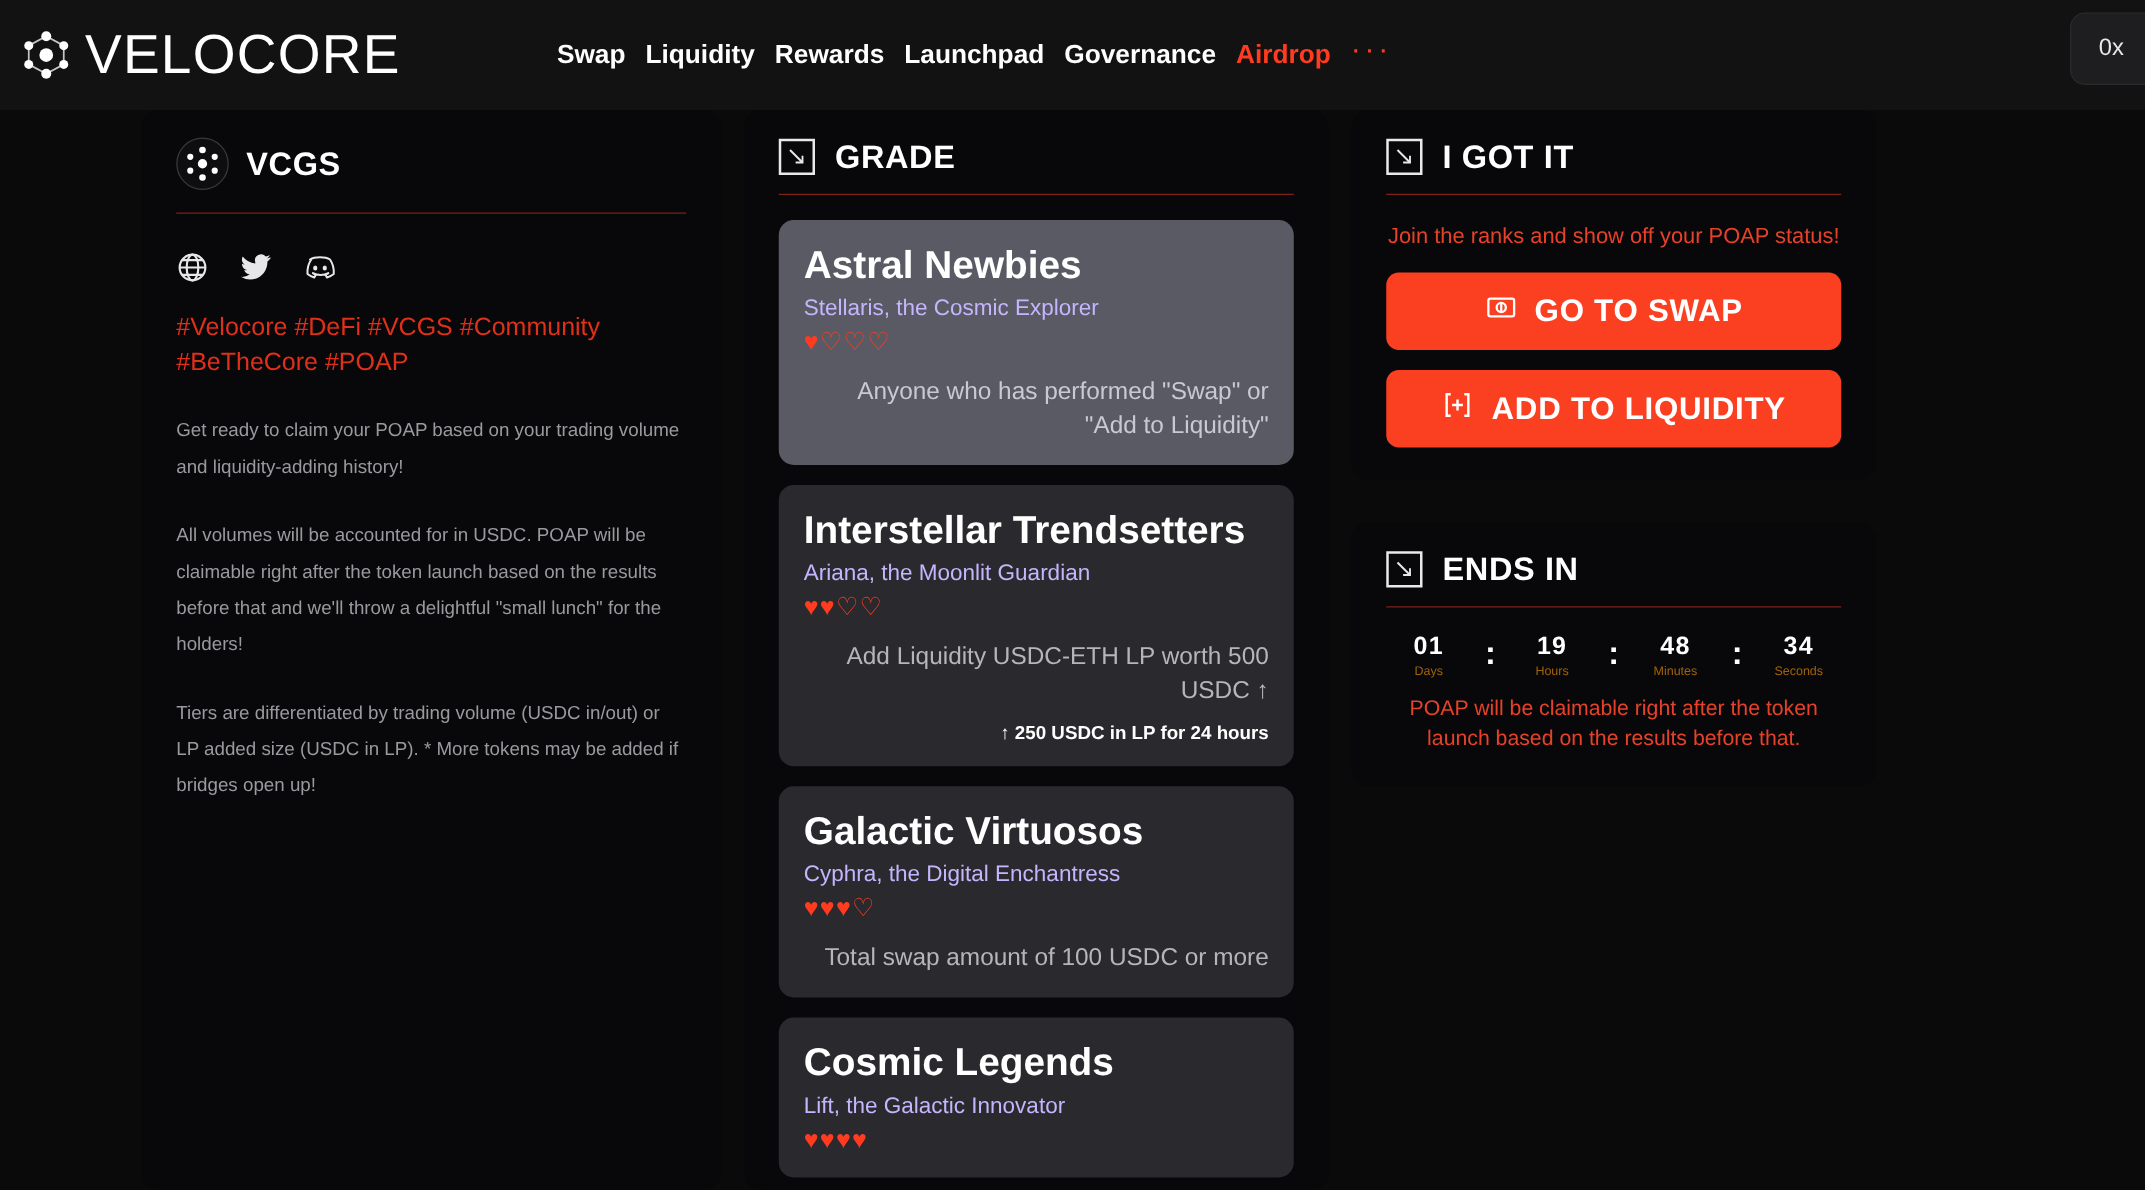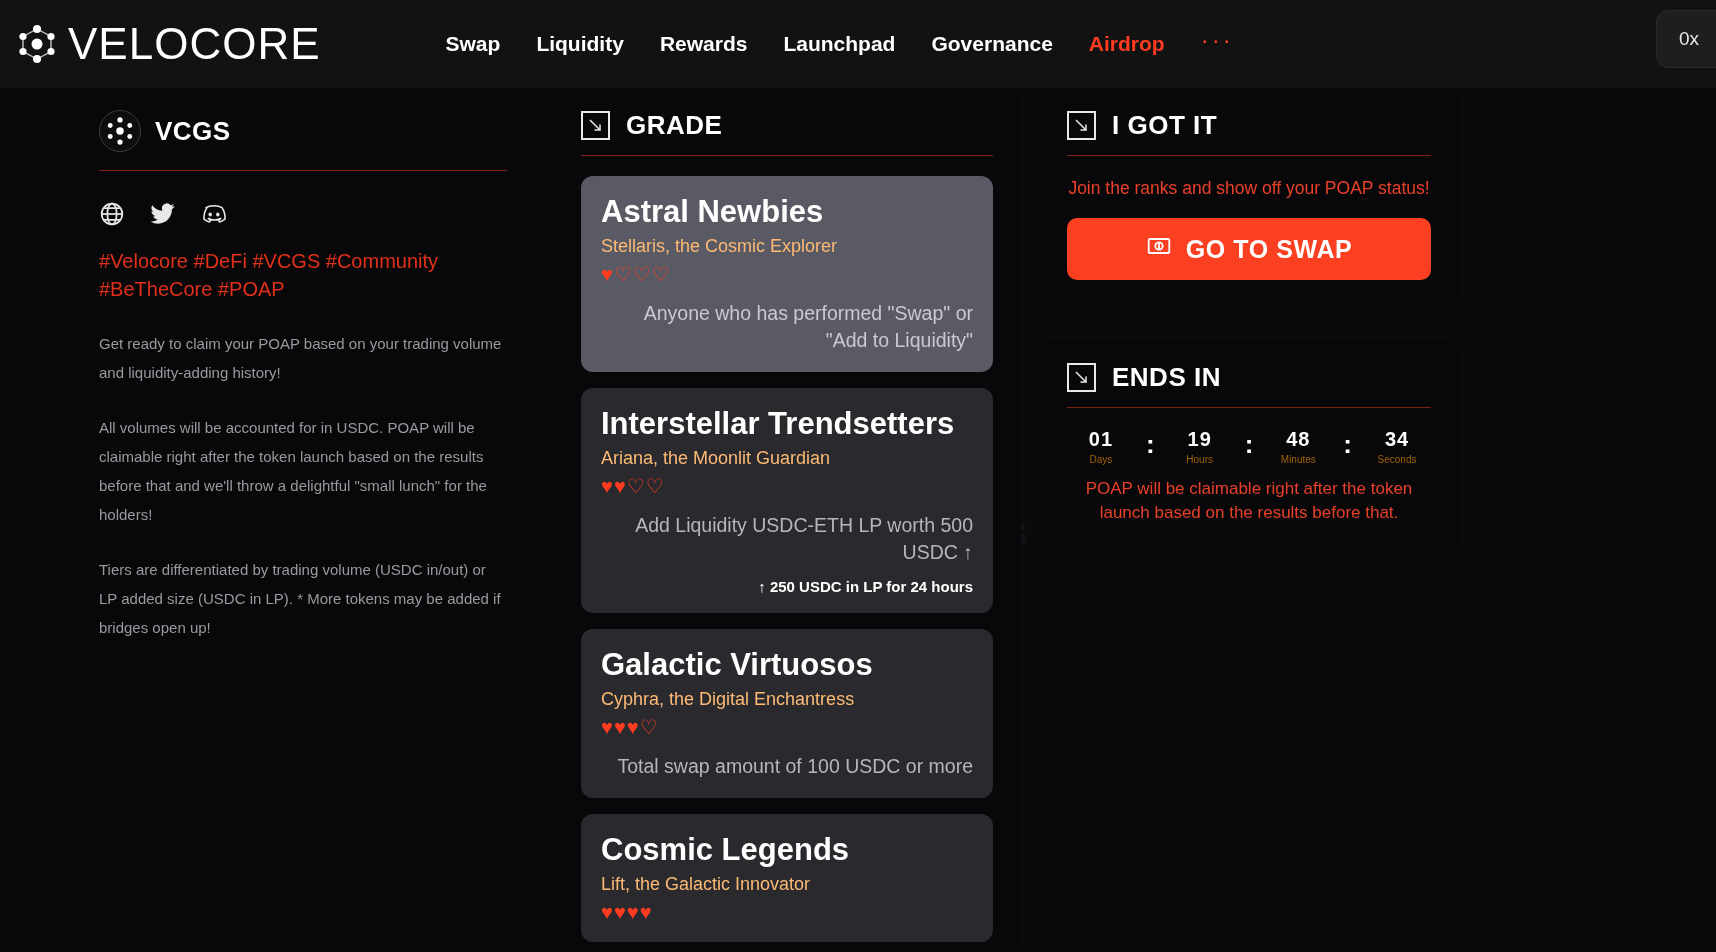--- a/index.html
+++ b/index.html
@@ -29,21 +29,21 @@
   .brand-name {
     color: #ffffff;
     font-size: 44px;
     font-weight: 400;
     letter-spacing: 1px;
     line-height: 1;
   }
   .nav {
     display: flex;
     align-items: center;
-    gap: 36px;
+    gap: 16px;
     margin-left: 125px;
   }
   .nav-item {
     color: #ffffff;
     font-size: 21px;
     font-weight: bold;
     cursor: pointer;
     white-space: nowrap;
   }
   .nav-item.active { color: #ff3c20; }
@@ -97,21 +97,21 @@
     font-weight: bold;
     letter-spacing: 9px;
     margin-bottom: 2px;
   }
 
   .columns {
     position: relative;
     z-index: 2;
     display: flex;
     gap: 18px;
-    padding-left: 71px;
+    padding-left: 113px;
     height: 100%;
   }
 
   .panel {
     background: #08080a;
     border-radius: 14px;
     padding: 22px 28px 26px 28px;
   }
   .panel-head {
     display: flex;
@@ -176,21 +176,21 @@
     cursor: pointer;
   }
   .tier.highlight { background: #5a5a64; }
   .tier-name {
     color: #ffffff;
     font-size: 31px;
     font-weight: bold;
     margin-bottom: 6px;
   }
   .tier-persona {
-    color: #fdba74;
+    color: #c4b5fd;
     font-size: 18px;
     margin-bottom: 5px;
   }
   .hearts { font-size: 20px; letter-spacing: 1px; color: #ff3c20; line-height: 1.2; }
   .tier-req {
     color: #b6b6ba;
     font-size: 19.5px;
     line-height: 27px;
     text-align: right;
     margin-top: 14px;
@@ -429,20 +429,31 @@
           <span>
             <svg width="26" height="26" viewBox="0 0 24 24" fill="none" stroke="#ffffff" stroke-width="1.7">
               <rect x="2.5" y="5.5" width="19" height="13" rx="1.5"></rect>
               <circle cx="12" cy="12" r="3.4"></circle>
               <line x1="12" y1="8.8" x2="12" y2="15.2"></line>
             </svg>
           </span>
           <span>GO TO SWAP</span>
         </button>
 
+        <button class="cta-btn">
+          <span>
+            <svg width="26" height="26" viewBox="0 0 24 24" fill="none" stroke="#ffffff" stroke-width="1.8">
+              <polyline points="7,4 4,4 4,20 7,20"></polyline>
+              <polyline points="17,4 20,4 20,20 17,20"></polyline>
+              <line x1="12" y1="8" x2="12" y2="16"></line>
+              <line x1="8" y1="12" x2="16" y2="12"></line>
+            </svg>
+          </span>
+          <span>ADD TO LIQUIDITY</span>
+        </button>
       </section>
 
       <div class="panel-gap"></div>
 
       <section class="panel">
         <div class="panel-head">
           <span class="arrow-box">
             <svg width="17" height="17" viewBox="0 0 17 17" fill="none" stroke="#e9e9ea" stroke-width="1.5">
               <line x1="3" y1="3" x2="13" y2="13"></line>
                 <polyline points="13,7.5 13,13 7.5,13"></polyline>

